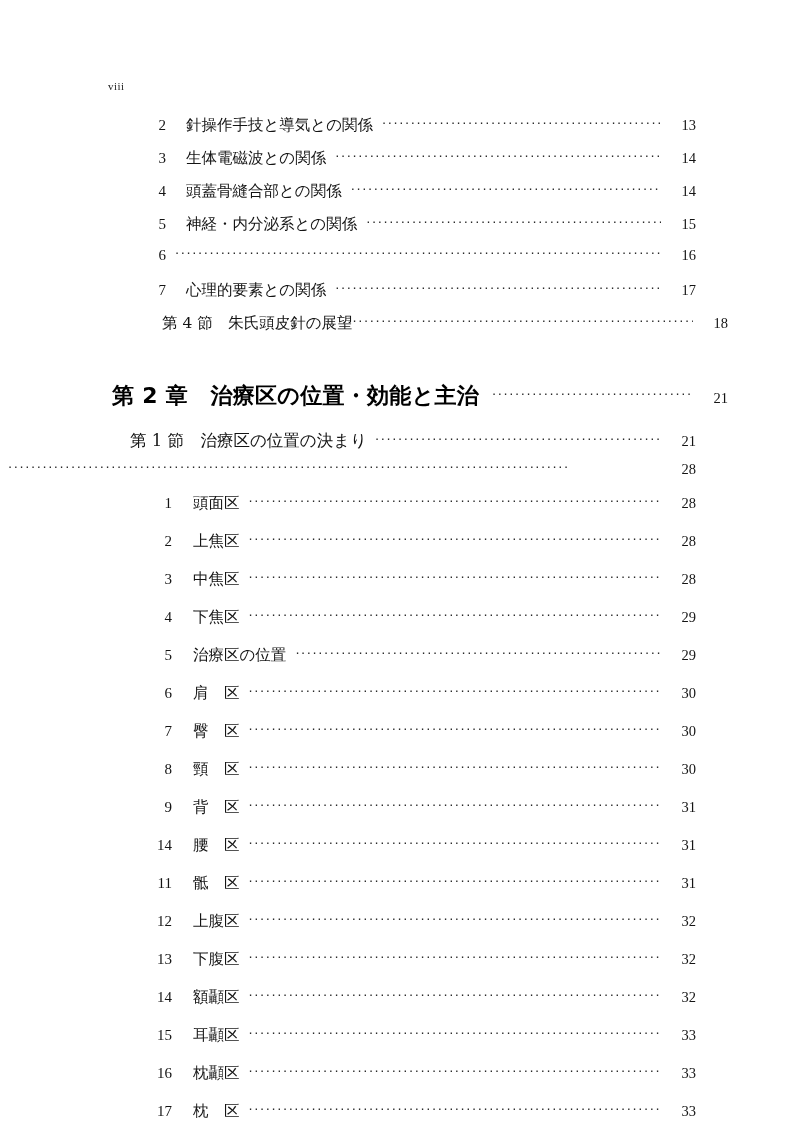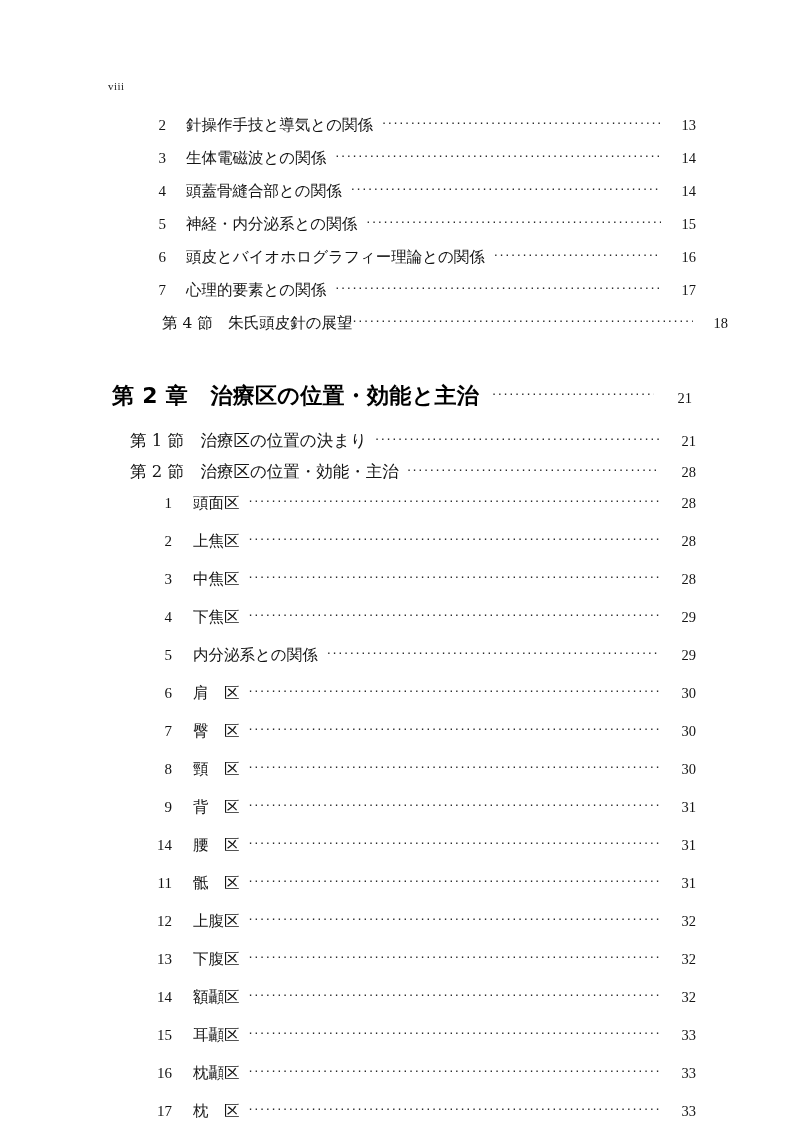--- a/index.html
+++ b/index.html
@@ -100,21 +100,21 @@
     font-family: "DejaVu Serif", "Liberation Serif", serif;
   }
   .row.sec4 .leader { margin-left: 0px; margin-right: 9px; }
 
   
   .chapter {
     position: absolute;
     left: 0; right: 0;
     display: flex;
     align-items: baseline;
-    padding-right: 108px;
+    padding-right: 72px;
     box-sizing: border-box;
   }
   .chapter .ch-title {
     flex: 0 0 auto;
     margin-left: 112px;
     font-size: 22px;
     font-weight: bold;
     white-space: pre;
     letter-spacing: 0.3px;
     font-family: "DejaVu Sans", "Liberation Sans", sans-serif;
@@ -172,21 +172,20 @@
         <span class="pg">14</span>
       </div>
       <div class="row">
         <span class="num">5</span>
         <span class="label">神経・内分泌系との関係</span>
         <span class="leader"></span>
         <span class="pg">15</span>
       </div>
       <div class="row">
         <span class="num">6</span>
-        <span class="label">頭皮とバイオホログラフィー理論との関係</span>
         <span class="leader"></span>
         <span class="pg">16</span>
       </div>
       <div class="row">
         <span class="num">7</span>
         <span class="label">心理的要素との関係</span>
         <span class="leader"></span>
         <span class="pg">17</span>
       </div>
       <div class="row sec4">
@@ -202,21 +201,20 @@
     <span class="pg">21</span>
   </div>
 
   <div class="toc block-b" id="block-b" style="top:430px;">
       <div class="row">
         <span class="secname">第 1 節　治療区の位置の決まり</span>
         <span class="leader"></span>
         <span class="pg">21</span>
       </div>
       <div class="row">
-        <span class="secname">第 2 節　治療区の位置・効能・主治</span>
         <span class="leader"></span>
         <span class="pg">28</span>
       </div>
     </div>
 
   <div class="toc block-c" id="block-c" style="top:493px;">
       <div class="row">
         <span class="num">1</span>
         <span class="label">頭面区</span>
         <span class="leader"></span>
@@ -235,21 +233,21 @@
         <span class="pg">28</span>
       </div>
       <div class="row">
         <span class="num">4</span>
         <span class="label">下焦区</span>
         <span class="leader"></span>
         <span class="pg">29</span>
       </div>
       <div class="row">
         <span class="num">5</span>
-        <span class="label">内分泌系との関係</span>
+        <span class="label">治療区の位置</span>
         <span class="leader"></span>
         <span class="pg">29</span>
       </div>
       <div class="row">
         <span class="num">6</span>
         <span class="label">肩　区</span>
         <span class="leader"></span>
         <span class="pg">30</span>
       </div>
       <div class="row">

